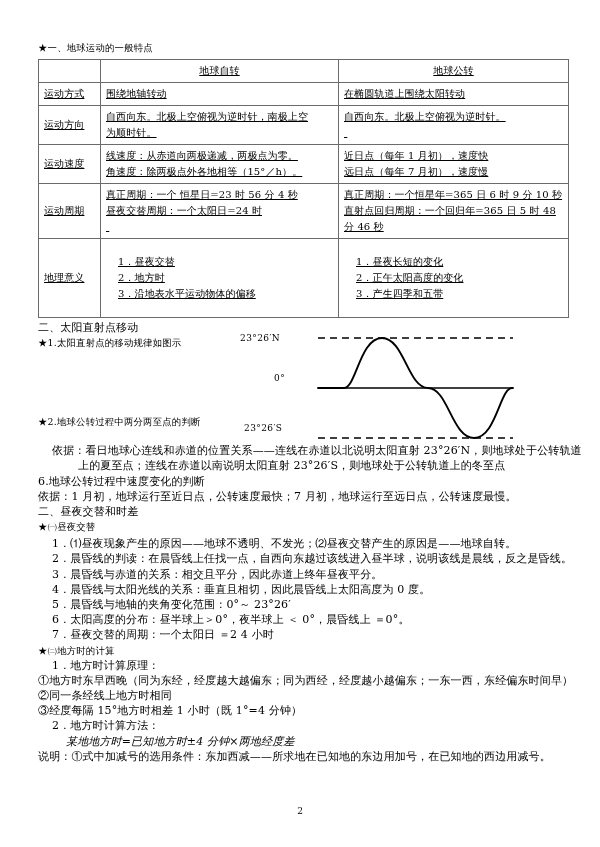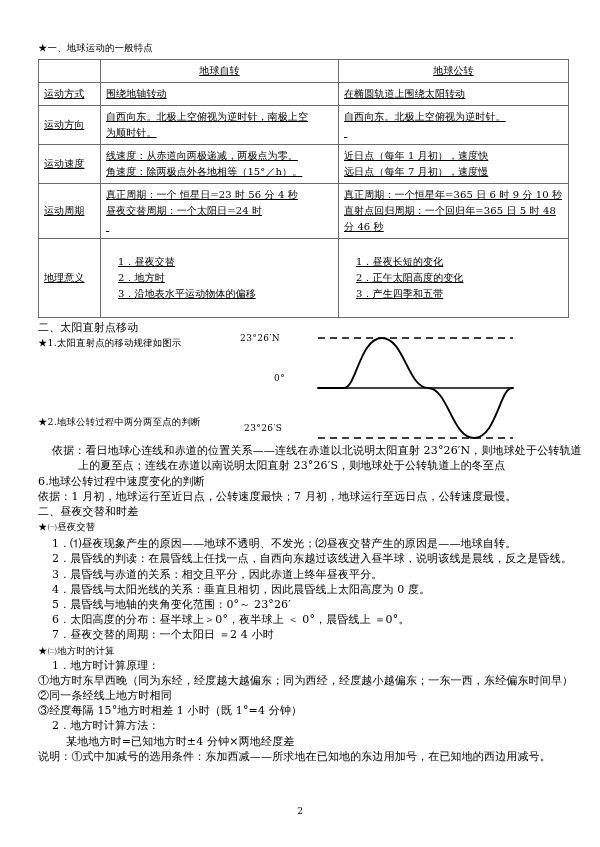--- a/index.html
+++ b/index.html
@@ -39,21 +39,21 @@
   }
   .para {
     font-size: 11px;
     line-height: 15.2px;
     letter-spacing: 0.15px;
     margin: 0;
     white-space: nowrap;
   }
   .indent1 { padding-left: 14px; }
   .indent2 { padding-left: 40px; }
-  .indent3 { padding-left: 28px; }
+  .indent3 { padding-left: 28px; font-style: italic; }
 
   
   table.gt {
     border-collapse: collapse;
     width: 530px;
     table-layout: fixed;
     margin-top: 3px;
   }
   table.gt td, table.gt th {
     border: 0.8px solid #6b6b6b;

